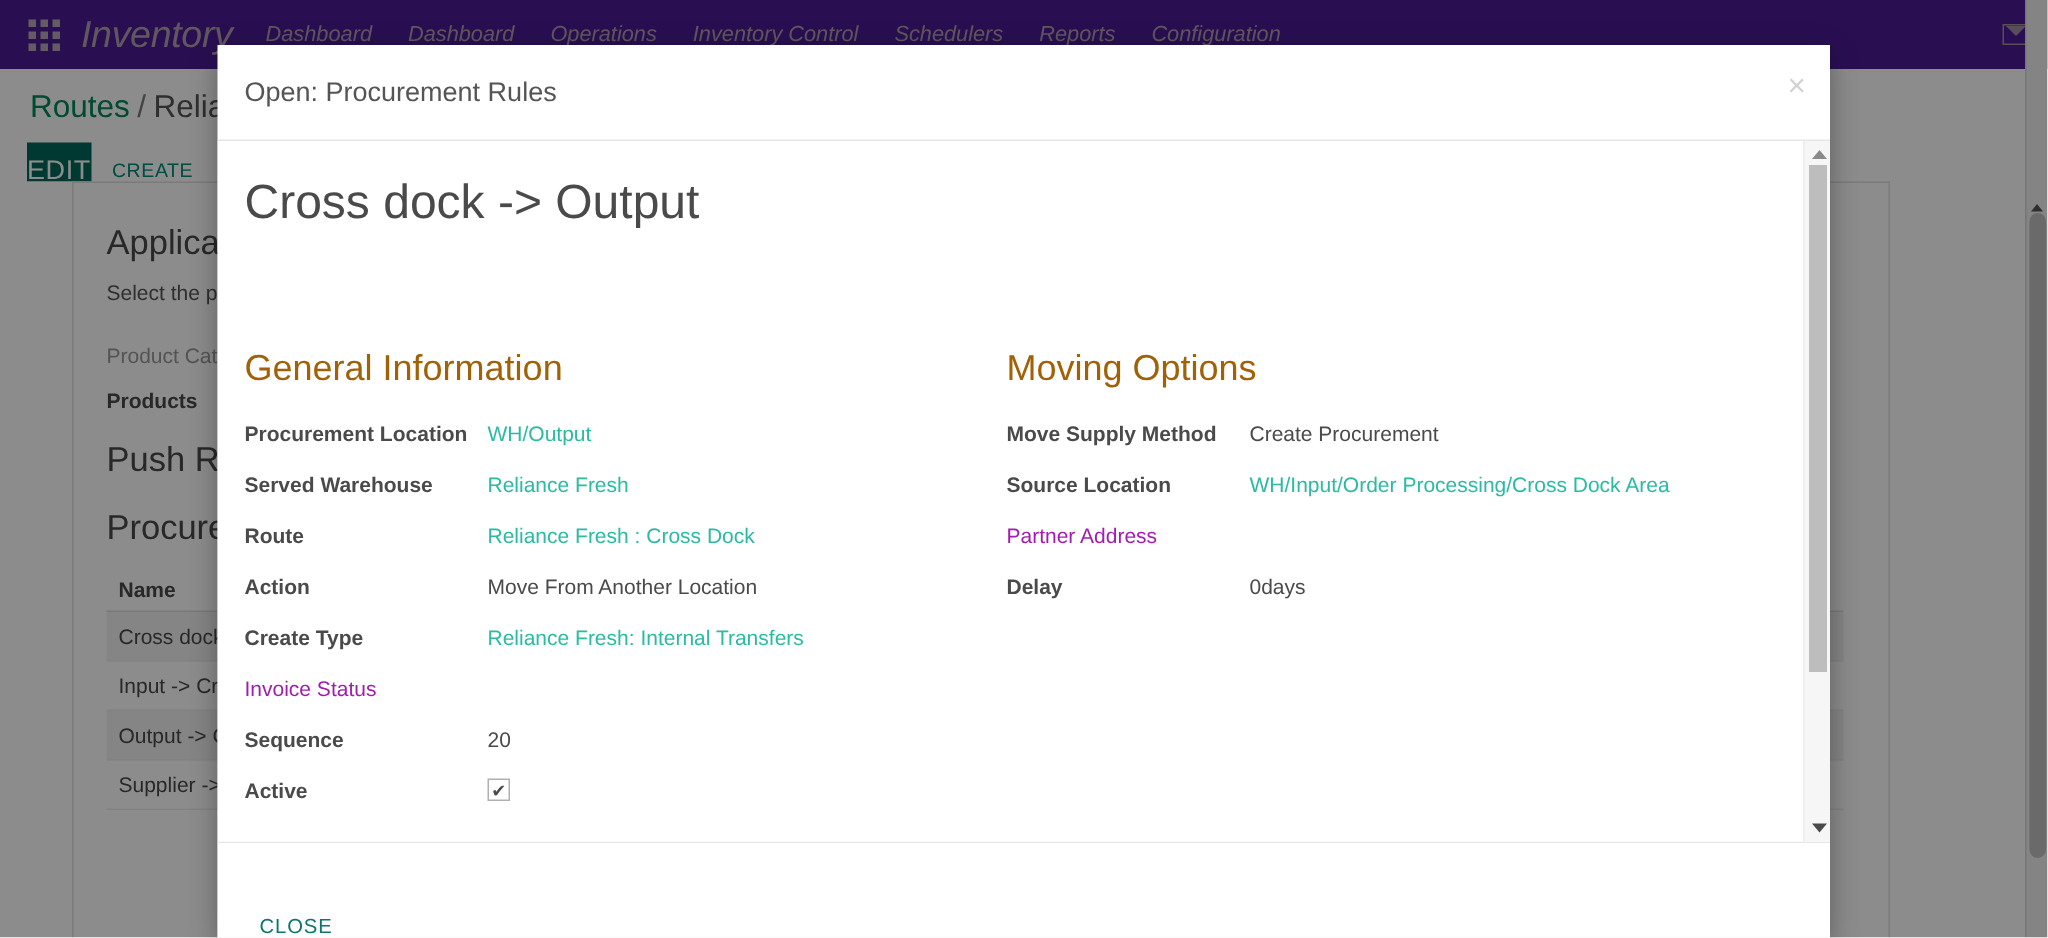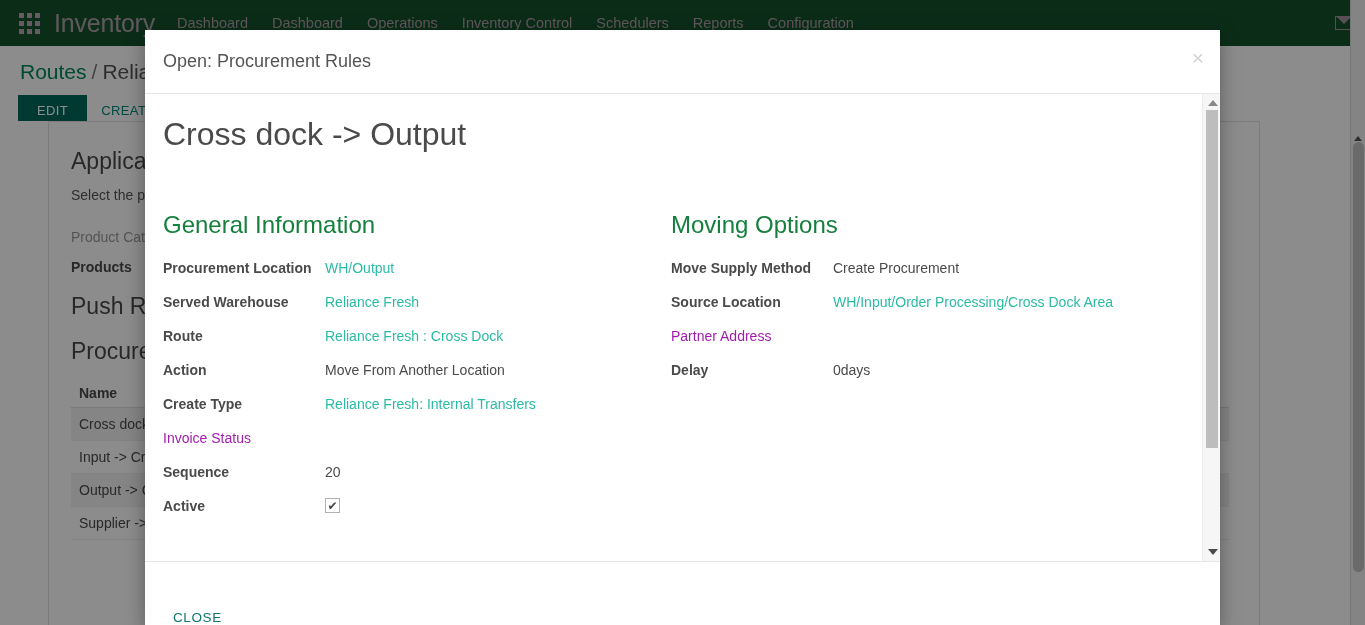--- a/index.html
+++ b/index.html
@@ -9,22 +9,22 @@
     font-family: "Liberation Sans", sans-serif;
     background: #ffffff;
   }
   #root { position: relative; width: 1365px; height: 625px; overflow: hidden; }
 
   
   .bg-layer { position: absolute; inset: 0; background: #ffffff; }
 
   .navbar {
     position: absolute; top: 0; left: 0; width: 1365px; height: 46px;
-    background: #14532d;
-    display: flex; align-items: center;
+    background: #4c1d95;
+    display: flex; align-items: center; font-style: italic;
   }
   .apps-grid {
     width: 38px; margin-left: 10px;
     display: grid; grid-template-columns: repeat(3, 5px);
     grid-template-rows: repeat(3, 5px); gap: 3px;
     justify-content: center;
   }
   .apps-grid i { display: block; width: 5px; height: 5px; background: #b9a8b4; }
   .brand {
     color: #b0a0ac; font-size: 25px; font-weight: 400;
@@ -46,22 +46,22 @@
   .ctrl-bar {
     position: absolute; top: 46px; left: 0; width: 1365px; height: 75px;
     background: #ffffff;
   }
   .breadcrumb { position: absolute; left: 20px; top: 14px; font-size: 21px; }
   .bc-link { color: #00875a; }
   .bc-sep { color: #7a7a7a; margin: 0 5px; }
   .bc-cur { color: #555; }
   .btn-row { position: absolute; left: 18px; top: 49px; display: flex; align-items: center; }
   .btn-edit {
-    background: #00695c; color: #fff; font-size: 13px; letter-spacing: .4px;
-    padding: 8px 19px; border: none; cursor: pointer;
+    background: #00695c; color: #fff; font-size: 18px; letter-spacing: .4px;
+    padding: 8px 0; border: none; cursor: pointer;
   }
   .btn-create {
     background: transparent; color: #00897b; font-size: 13px; letter-spacing: .4px;
     padding: 8px 14px; border: none; cursor: pointer;
   }
   .pager {
     position: absolute; right: 25px; top: 93px;
     display: flex; align-items: center; gap: 16px;
     font-size: 14px; color: #4a4a4a;
   }
@@ -119,21 +119,21 @@
     background: none; border: none; cursor: pointer; line-height: 1;
   }
   .modal-body {
     flex: 1 1 auto; position: relative; overflow: hidden; background: #fff;
   }
   .modal-scrollport { position: absolute; inset: 0 18px 0 0; overflow: hidden; padding: 22px 0 0 18px; }
   .rec-title { font-size: 32px; font-weight: 400; color: #4a4a4a; margin: 0 0 58px 0; }
   .cols { display: flex; }
   .col-l { width: 508px; }
   .col-r { width: 500px; }
-  .grp-title { font-size: 24px; font-weight: 400; color: #15803d; margin-bottom: 21px; }
+  .grp-title { font-size: 24px; font-weight: 400; color: #a16207; margin-bottom: 21px; margin-top: 21px; }
   .row { display: flex; align-items: flex-start; margin-bottom: 14px; min-height: 20px; }
   .row .k { width: 162px; font-size: 14px; font-weight: 700; color: #4a4a4a; flex: 0 0 162px; }
   .row .k.dim { font-weight: 400; color: #a21caf; }
   .row .v { font-size: 14px; color: #4a4a4a; }
   .row .v.link { color: #2bbba3; cursor: pointer; }
   .cb {
     width: 15px; height: 15px; border: 1px solid #b0b0b0; background: #fff;
     display: inline-flex; align-items: center; justify-content: center;
     font-size: 12px; color: #4a4a4a; line-height: 1; cursor: pointer;
   }

